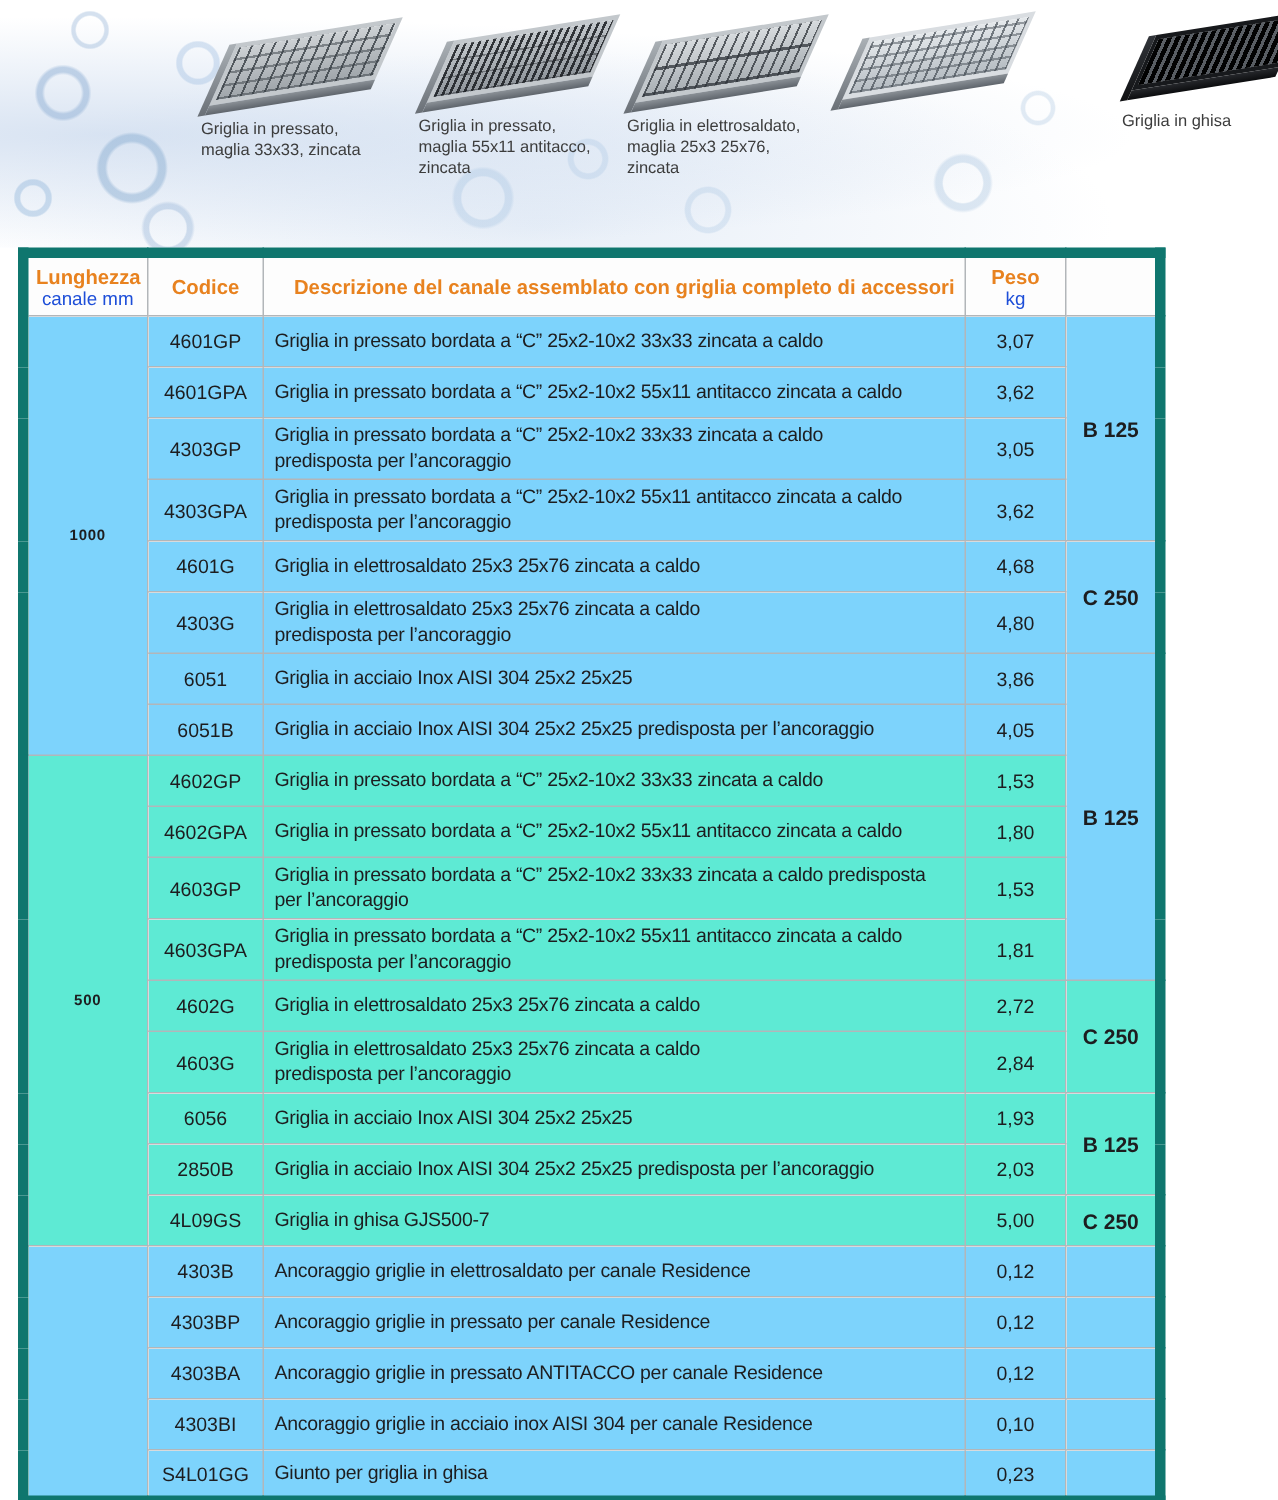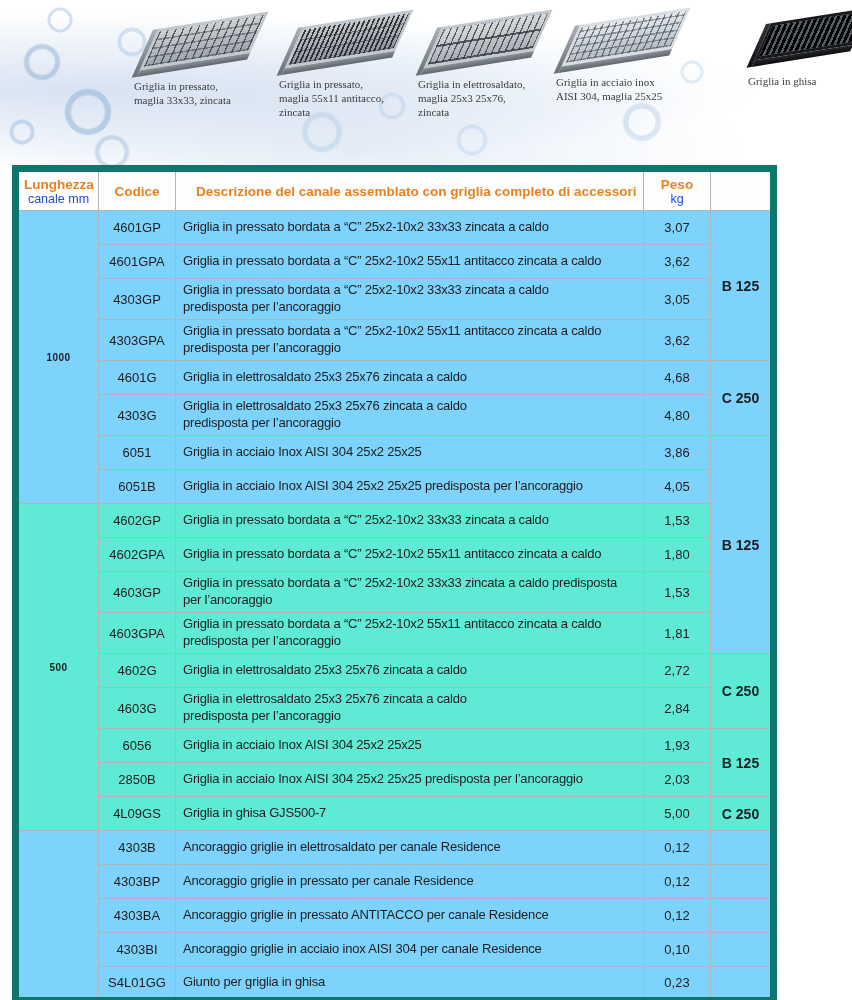--- a/index.html
+++ b/index.html
@@ -1,20 +1,20 @@
 <!DOCTYPE html>
 <html><head>
 <meta charset="utf-8">
 <style>
   html,body{margin:0;padding:0;background:#ffffff;}
   body{width:852px;height:1000px;font-family:"Liberation Sans",sans-serif;}
   .page{position:relative;width:852px;height:1000px;overflow:hidden;background:#fff;}
 
   
-  .banner{position:absolute;left:0;top:0;width:828px;height:165px;font-family:Liberation Serif, serif;}
+  .banner{position:absolute;left:0;top:0;width:828px;height:165px;}
   .water{position:absolute;left:0;top:0;width:852px;height:165px;
     background-image:
       radial-gradient(circle at 42px 62px, rgba(150,180,215,0) 12px, rgba(150,180,215,.55) 14px, rgba(150,180,215,.55) 17px, rgba(150,180,215,0) 19px),
       radial-gradient(circle at 88px 112px, rgba(140,175,210,0) 16px, rgba(140,175,210,.5) 18px, rgba(140,175,210,.5) 22px, rgba(140,175,210,0) 24px),
       radial-gradient(circle at 22px 132px, rgba(150,185,220,0) 8px, rgba(150,185,220,.45) 9px, rgba(150,185,220,.45) 12px, rgba(150,185,220,0) 13px),
       radial-gradient(circle at 132px 42px, rgba(160,190,225,0) 10px, rgba(160,190,225,.4) 11px, rgba(160,190,225,.4) 14px, rgba(160,190,225,0) 15px),
       radial-gradient(circle at 112px 152px, rgba(150,180,215,0) 12px, rgba(150,180,215,.4) 13px, rgba(150,180,215,.4) 16px, rgba(150,180,215,0) 18px),
       radial-gradient(circle at 60px 20px, rgba(150,180,215,0) 9px, rgba(150,180,215,.4) 10px, rgba(150,180,215,.4) 12px, rgba(150,180,215,0) 13px),
       radial-gradient(circle at 322px 132px, rgba(165,195,225,0) 14px, rgba(165,195,225,.35) 15px, rgba(165,195,225,.35) 19px, rgba(165,195,225,0) 21px),
       radial-gradient(circle at 392px 106px, rgba(165,195,225,0) 9px, rgba(165,195,225,.3) 10px, rgba(165,195,225,.3) 13px, rgba(165,195,225,0) 14px),
@@ -131,25 +131,20 @@
         <span>zincata</span>
       </figcaption>
     </figure>
 
     <figure class="product" style="left:556px;top:6px;">
       <div class="imgbox">
           <div class="grate g4">
             <div class="mesh"></div>
           </div>
         </div>
-      <figcaption>
-        <span>Griglia in acciaio inox</span>
-        <span>AISI 304, maglia 25x25</span>
-        <span></span>
-      </figcaption>
     </figure>
 
     <figure class="product" style="left:703px;top:5px;width:130px;margin-left:45px;">
       <div class="imgbox">
           <div class="grate g5" style="width:100px;height:34px;">
             <div class="mesh"></div>
           </div>
         </div>
       <figcaption>
         <span>Griglia in ghisa</span>

